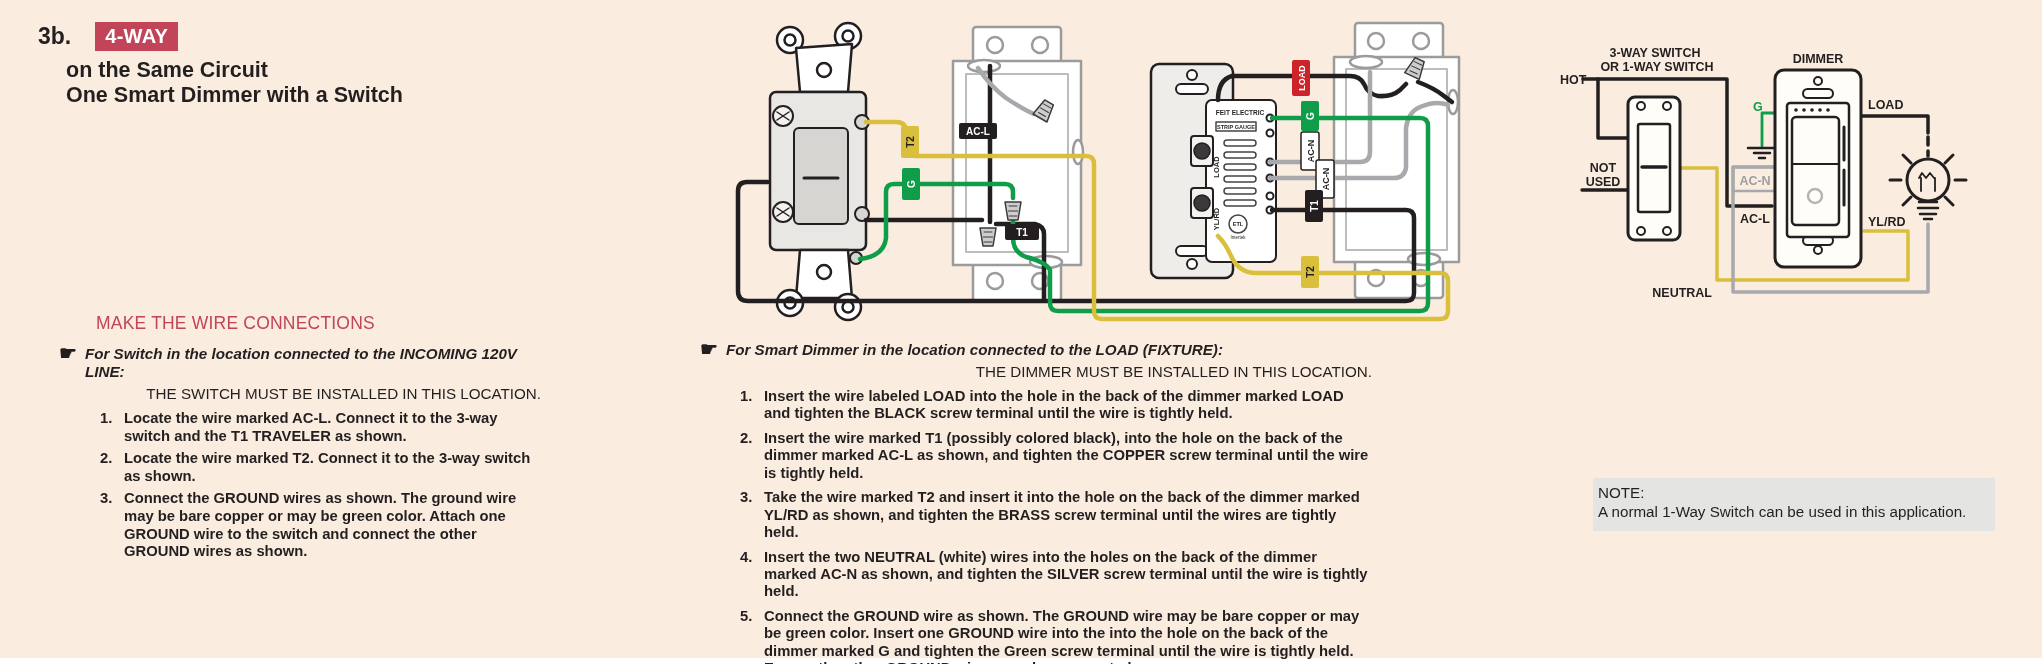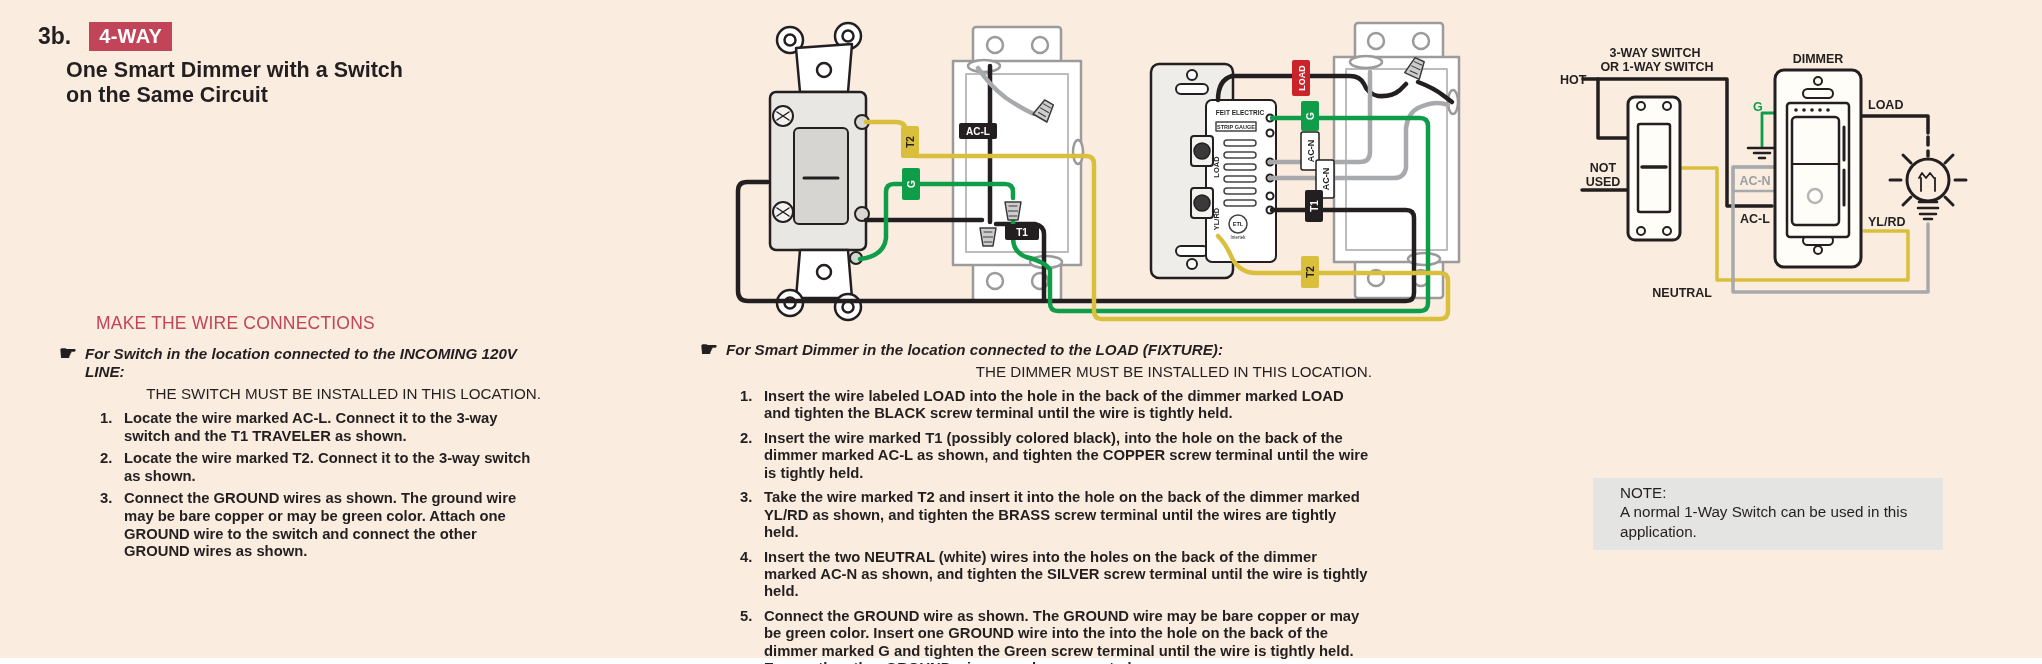--- a/index.html
+++ b/index.html
@@ -2,63 +2,63 @@
 <html><head>
 <meta charset="utf-8">
 <style>
   html,body{margin:0;padding:0;background:#ffffff;}
   .stage{position:relative;width:2042px;height:664px;background:#ffffff;overflow:hidden;
          font-family:"Liberation Sans",sans-serif;color:#231f20;}
   .paper{position:absolute;left:0;top:0;width:2042px;height:658px;background:#faeddf;}
 
   
   .hdr{position:absolute;left:38px;top:22px;}
-  .hdr-row{display:flex;align-items:flex-start;gap:18px;}
+  .hdr-row{display:flex;align-items:flex-start;gap:24px;}
   .stepno{font-size:23px;font-weight:bold;line-height:1;padding-top:3px;}
   .badge{background:#c14458;color:#fff;font-weight:bold;font-size:20px;line-height:1;
          padding:4px 10px 5px;letter-spacing:.3px;}
   .title{margin-left:28px;margin-top:7px;font-size:21.5px;font-weight:bold;line-height:1.14;}
 
   
   .lblock{position:absolute;left:59px;top:313px;width:482px;font-size:14.8px;line-height:1.19;}
   .mblock{position:absolute;left:700px;top:341px;width:672px;font-size:14.8px;line-height:1.18;}
   .red-head{color:#c14458;font-size:17.5px;letter-spacing:.2px;margin-left:37px;margin-bottom:11px;}
   .lead{display:flex;gap:8px;font-weight:bold;font-style:italic;font-size:15.2px;}
   .hand{font-style:normal;font-size:20px;line-height:1;margin-top:-2px;flex:none;}
   .subhead{margin-left:37px;font-size:15.2px;margin-top:4px;text-align:right;}
   .steps{margin-left:41px;margin-top:7px;}
   .step{display:flex;margin-bottom:5px;}
   .mblock .step{margin-bottom:7px;}
   .step .num{font-weight:bold;width:24px;flex:none;}
   .step .txt{flex:1;font-weight:bold;}
   .lfooter{margin-left:72px;margin-top:24px;font-size:15.2px;}
 
   
-  .note{position:absolute;left:1593px;top:478px;width:350px;box-sizing:border-box;
-        background:#e4e4e3;padding:5px 27px 9px;font-size:15.2px;line-height:1.28;}
+  .note{position:absolute;left:1593px;top:478px;width:402px;box-sizing:border-box;
+        background:#e4e4e3;padding:5px 5px 9px;font-size:15.2px;line-height:1.28;}
 
   svg{position:absolute;overflow:visible;}
   .wiring{left:555px;top:0;}
   .schem{left:1555px;top:14px;}
   svg text{font-family:"Liberation Sans",sans-serif;}
 </style>
 </head>
 <body>
 
 <div class="stage">
   <div class="paper"></div>
 
   <div class="hdr">
     <div class="hdr-row">
       <span class="stepno">3b.</span>
       <span class="badge">4-WAY</span>
     </div>
     <div class="title">
+      <div>on the Same Circuit</div>
       <div>One Smart Dimmer with a Switch</div>
-      <div>on the Same Circuit</div>
     </div>
   </div>
 
   <div class="lblock">
     <div class="red-head">MAKE THE WIRE CONNECTIONS</div>
     <div class="lead">
       <span class="hand">☛</span>
       <span>For Switch in the location connected to the INCOMING 120V LINE:</span>
     </div>
     <div class="subhead">THE SWITCH MUST BE INSTALLED IN THIS LOCATION.</div>

